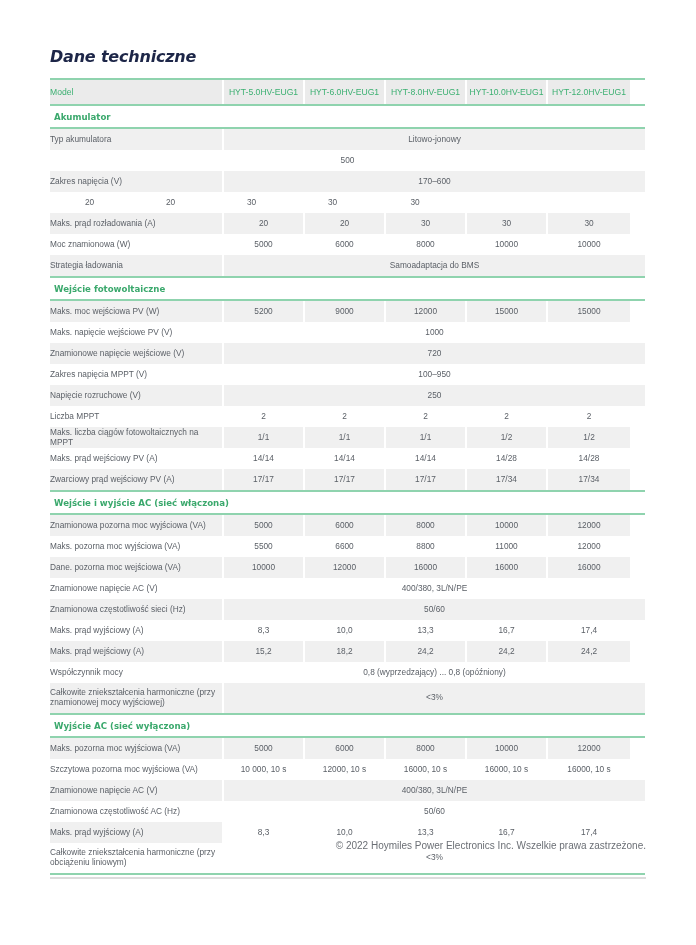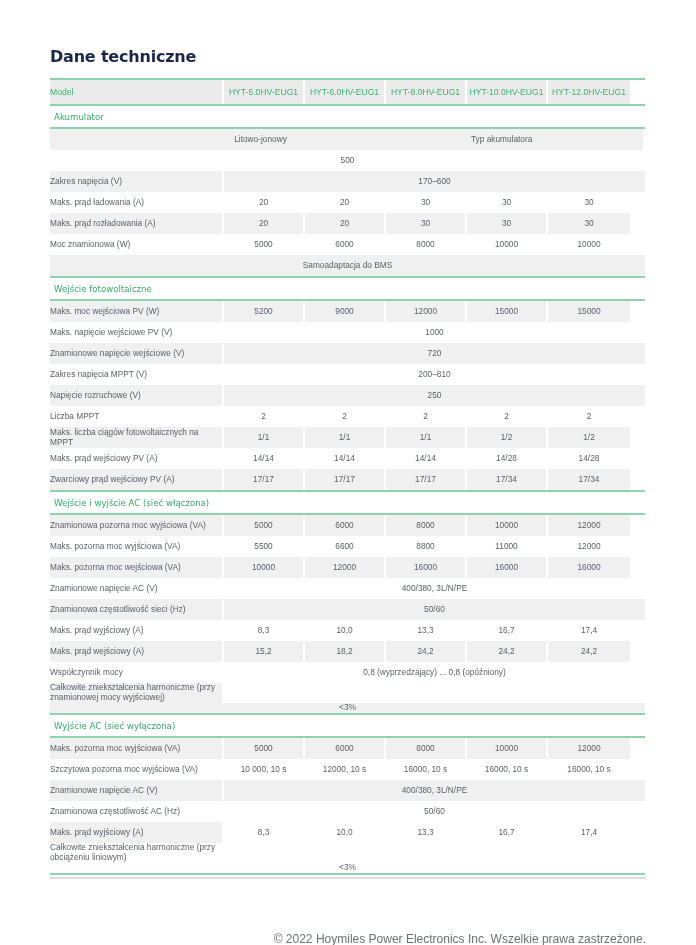--- a/index.html
+++ b/index.html
@@ -1,65 +1,64 @@
 <!DOCTYPE html>
 <html><head>
 <meta charset="utf-8">
 <style>
   html, body { margin:0; padding:0; background:#ffffff; }
   body { width:696px; height:945px; position:relative; font-family:"Liberation Sans", sans-serif; color:#555a60; overflow:hidden; }
-  .title { position:absolute; left:50px; top:47px; font-family:"DejaVu Sans", sans-serif; font-weight:bold; font-size:16px; color:#1d2648; letter-spacing:-0.2px; }
+  .title { position:absolute; left:50px; top:47px; font-family:"DejaVu Sans", sans-serif; font-weight:bold; font-size:16px; color:#1d2648; letter-spacing:-0.2px;font-style:italic; }
   .table { position:absolute; left:50px; top:78px; width:595px; }
   .row { display:flex; height:21px; align-items:stretch; }
-  .row.tall { height:30px;flex-direction:column; }
+  .row.tall { height:30px; }
   .cell { font-size:8.3px; line-height:1.2; display:flex; align-items:center; color:#5a5f66; box-sizing:border-box; }
   .label { width:172px; padding-left:0; margin-right:2px; }
   .val { width:79px; justify-content:center; text-align:center; margin-right:2px; }
   .val:last-child { margin-right:4px; width:82px; }
   .span { flex:1; justify-content:center; text-align:center; }
   .shade .label, .shade .val, .shade .span { background:#f0f0f0; }
   .shade-label .label { background:#f0f0f0; }
   .hdr { border-top:2px solid #8fd3ae; border-bottom:2px solid #8fd3ae; height:24px; }
   .hdr .cell { color:#3db072; font-size:8.6px; background:#ebebeb; }
-  .section { height:21px; display:flex; align-items:center; padding-left:4px; color:#3aa86c; font-family:"DejaVu Sans", sans-serif; font-weight:normal; font-size:8.6px; border-bottom:2px solid #8fd3ae; }
+  .section { height:21px; display:flex; align-items:center; padding-left:4px; color:#3aa86c; font-family:"DejaVu Sans", sans-serif; font-weight:bold; font-size:8.6px; border-bottom:2px solid #8fd3ae; }
   .section-top { border-top:2px solid #8fd3ae;text-align:right; }
   .endline { border-top:2px solid #8fd3ae; }
   .footer-line { position:absolute; left:50px; top:877px; width:596px; height:2px; background:#dcdcdc; }
-  .footer { position:absolute; right:50px; top:932px; font-size:12px; color:#6b6f75; }
+  .footer { position:absolute; right:50px; top:840px; font-size:10px; color:#6b6f75; }
 </style>
 </head>
 <body>
 
 <div class="title">Dane techniczne</div>
 
 <div class="table">
 
   <div class="row hdr">
     <div class="cell label">Model</div>
     <div class="cell val">HYT-5.0HV-EUG1</div>
     <div class="cell val">HYT-6.0HV-EUG1</div>
     <div class="cell val">HYT-8.0HV-EUG1</div>
     <div class="cell val">HYT-10.0HV-EUG1</div>
     <div class="cell val">HYT-12.0HV-EUG1</div>
   </div>
 
   <div class="section">Akumulator</div>
   <div class="row shade">
+    <div class="cell label">Typ akumulatora</div>
     <div class="cell span">Litowo-jonowy</div>
-    <div class="cell label">Typ akumulatora</div>
   </div>
   <div class="row">
     <div class="cell span">500</div>
   </div>
   <div class="row shade">
     <div class="cell label">Zakres napięcia (V)</div>
     <div class="cell span">170–600</div>
   </div>
   <div class="row">
-    <div class="cell label">Maks. prąd ładowania (A)</div>
     <div class="cell val">20</div>
     <div class="cell val">20</div>
     <div class="cell val">30</div>
     <div class="cell val">30</div>
     <div class="cell val">30</div>
   </div>
   <div class="row shade">
     <div class="cell label">Maks. prąd rozładowania (A)</div>
     <div class="cell val">20</div>
     <div class="cell val">20</div>
@@ -69,20 +68,21 @@
   </div>
   <div class="row">
     <div class="cell label">Moc znamionowa (W)</div>
     <div class="cell val">5000</div>
     <div class="cell val">6000</div>
     <div class="cell val">8000</div>
     <div class="cell val">10000</div>
     <div class="cell val">10000</div>
   </div>
   <div class="row shade">
+    <div class="cell label">Strategia ładowania</div>
     <div class="cell span">Samoadaptacja do BMS</div>
   </div>
 
   <div class="section section-top">Wejście fotowoltaiczne</div>
   <div class="row shade">
     <div class="cell label">Maks. moc wejściowa PV (W)</div>
     <div class="cell val">5200</div>
     <div class="cell val">9000</div>
     <div class="cell val">12000</div>
     <div class="cell val">15000</div>
@@ -91,21 +91,21 @@
   <div class="row">
     <div class="cell label">Maks. napięcie wejściowe PV (V)</div>
     <div class="cell span">1000</div>
   </div>
   <div class="row shade">
     <div class="cell label">Znamionowe napięcie wejściowe (V)</div>
     <div class="cell span">720</div>
   </div>
   <div class="row">
     <div class="cell label">Zakres napięcia MPPT (V)</div>
-    <div class="cell span">200–810</div>
+    <div class="cell span">100–950</div>
   </div>
   <div class="row shade">
     <div class="cell label">Napięcie rozruchowe (V)</div>
     <div class="cell span">250</div>
   </div>
   <div class="row">
     <div class="cell label">Liczba MPPT</div>
     <div class="cell val">2</div>
     <div class="cell val">2</div>
     <div class="cell val">2</div>
@@ -148,21 +148,21 @@
   </div>
   <div class="row">
     <div class="cell label">Maks. pozorna moc wyjściowa (VA)</div>
     <div class="cell val">5500</div>
     <div class="cell val">6600</div>
     <div class="cell val">8800</div>
     <div class="cell val">11000</div>
     <div class="cell val">12000</div>
   </div>
   <div class="row shade">
-    <div class="cell label">Maks. pozorna moc wejściowa (VA)</div>
+    <div class="cell label">Dane. pozorna moc wejściowa (VA)</div>
     <div class="cell val">10000</div>
     <div class="cell val">12000</div>
     <div class="cell val">16000</div>
     <div class="cell val">16000</div>
     <div class="cell val">16000</div>
   </div>
   <div class="row">
     <div class="cell label">Znamionowe napięcie AC (V)</div>
     <div class="cell span">400/380, 3L/N/PE</div>
   </div>

